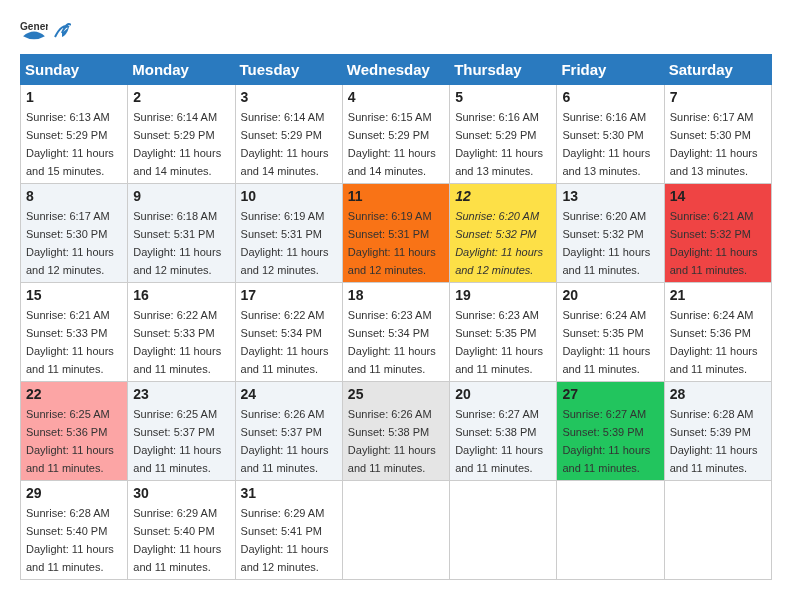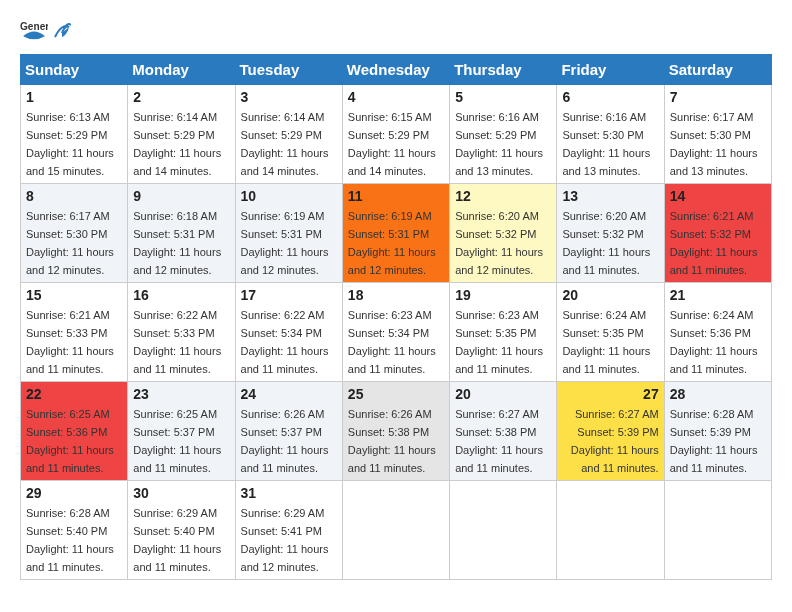--- a/index.html
+++ b/index.html
@@ -174,21 +174,21 @@
         <span class="day-info">Sunrise: 6:18 AM<br>Sunset: 5:31 PM<br>Daylight: 11 hours and 12 minutes.</span>
       </td>
           <td style="background: rgb(240, 244, 248);">
         <span class="day-num">10</span>
         <span class="day-info">Sunrise: 6:19 AM<br>Sunset: 5:31 PM<br>Daylight: 11 hours and 12 minutes.</span>
       </td>
           <td style="background: #f97316;">
         <span class="day-num">11</span>
         <span class="day-info">Sunrise: 6:19 AM<br>Sunset: 5:31 PM<br>Daylight: 11 hours and 12 minutes.</span>
       </td>
-          <td style="background: #fef9c3;">
+          <td style="background: #fde047; font-style: italic;">
         <span class="day-num">12</span>
         <span class="day-info">Sunrise: 6:20 AM<br>Sunset: 5:32 PM<br>Daylight: 11 hours and 12 minutes.</span>
       </td>
           <td style="background: rgb(240, 244, 248);">
         <span class="day-num">13</span>
         <span class="day-info">Sunrise: 6:20 AM<br>Sunset: 5:32 PM<br>Daylight: 11 hours and 11 minutes.</span>
       </td>
           <td style="background: #ef4444;">
         <span class="day-num">14</span>
         <span class="day-info">Sunrise: 6:21 AM<br>Sunset: 5:32 PM<br>Daylight: 11 hours and 11 minutes.</span>
@@ -218,41 +218,41 @@
           <td>
         <span class="day-num">20</span>
         <span class="day-info">Sunrise: 6:24 AM<br>Sunset: 5:35 PM<br>Daylight: 11 hours and 11 minutes.</span>
       </td>
           <td>
         <span class="day-num">21</span>
         <span class="day-info">Sunrise: 6:24 AM<br>Sunset: 5:36 PM<br>Daylight: 11 hours and 11 minutes.</span>
       </td>
         </tr>
         <tr>
-          <td style="background: #ef4444; margin-top: 48px;">
+          <td style="background: #fca5a5; margin-top: 48px;">
         <span class="day-num">22</span>
         <span class="day-info">Sunrise: 6:25 AM<br>Sunset: 5:36 PM<br>Daylight: 11 hours and 11 minutes.</span>
       </td>
           <td style="background: rgb(240, 244, 248);">
         <span class="day-num">23</span>
         <span class="day-info">Sunrise: 6:25 AM<br>Sunset: 5:37 PM<br>Daylight: 11 hours and 11 minutes.</span>
       </td>
           <td style="background: rgb(240, 244, 248);">
         <span class="day-num">24</span>
         <span class="day-info">Sunrise: 6:26 AM<br>Sunset: 5:37 PM<br>Daylight: 11 hours and 11 minutes.</span>
       </td>
           <td style="background: #e5e5e5;">
         <span class="day-num">25</span>
         <span class="day-info">Sunrise: 6:26 AM<br>Sunset: 5:38 PM<br>Daylight: 11 hours and 11 minutes.</span>
       </td>
           <td style="background: rgb(240, 244, 248);">
         <span class="day-num">20</span>
         <span class="day-info">Sunrise: 6:27 AM<br>Sunset: 5:38 PM<br>Daylight: 11 hours and 11 minutes.</span>
       </td>
-          <td style="background: #fde047; text-align: right;">
+          <td style="background: #22c55e;">
         <span class="day-num">27</span>
         <span class="day-info">Sunrise: 6:27 AM<br>Sunset: 5:39 PM<br>Daylight: 11 hours and 11 minutes.</span>
       </td>
           <td style="background: rgb(240, 244, 248);">
         <span class="day-num">28</span>
         <span class="day-info">Sunrise: 6:28 AM<br>Sunset: 5:39 PM<br>Daylight: 11 hours and 11 minutes.</span>
       </td>
         </tr>
         <tr>
           <td>

